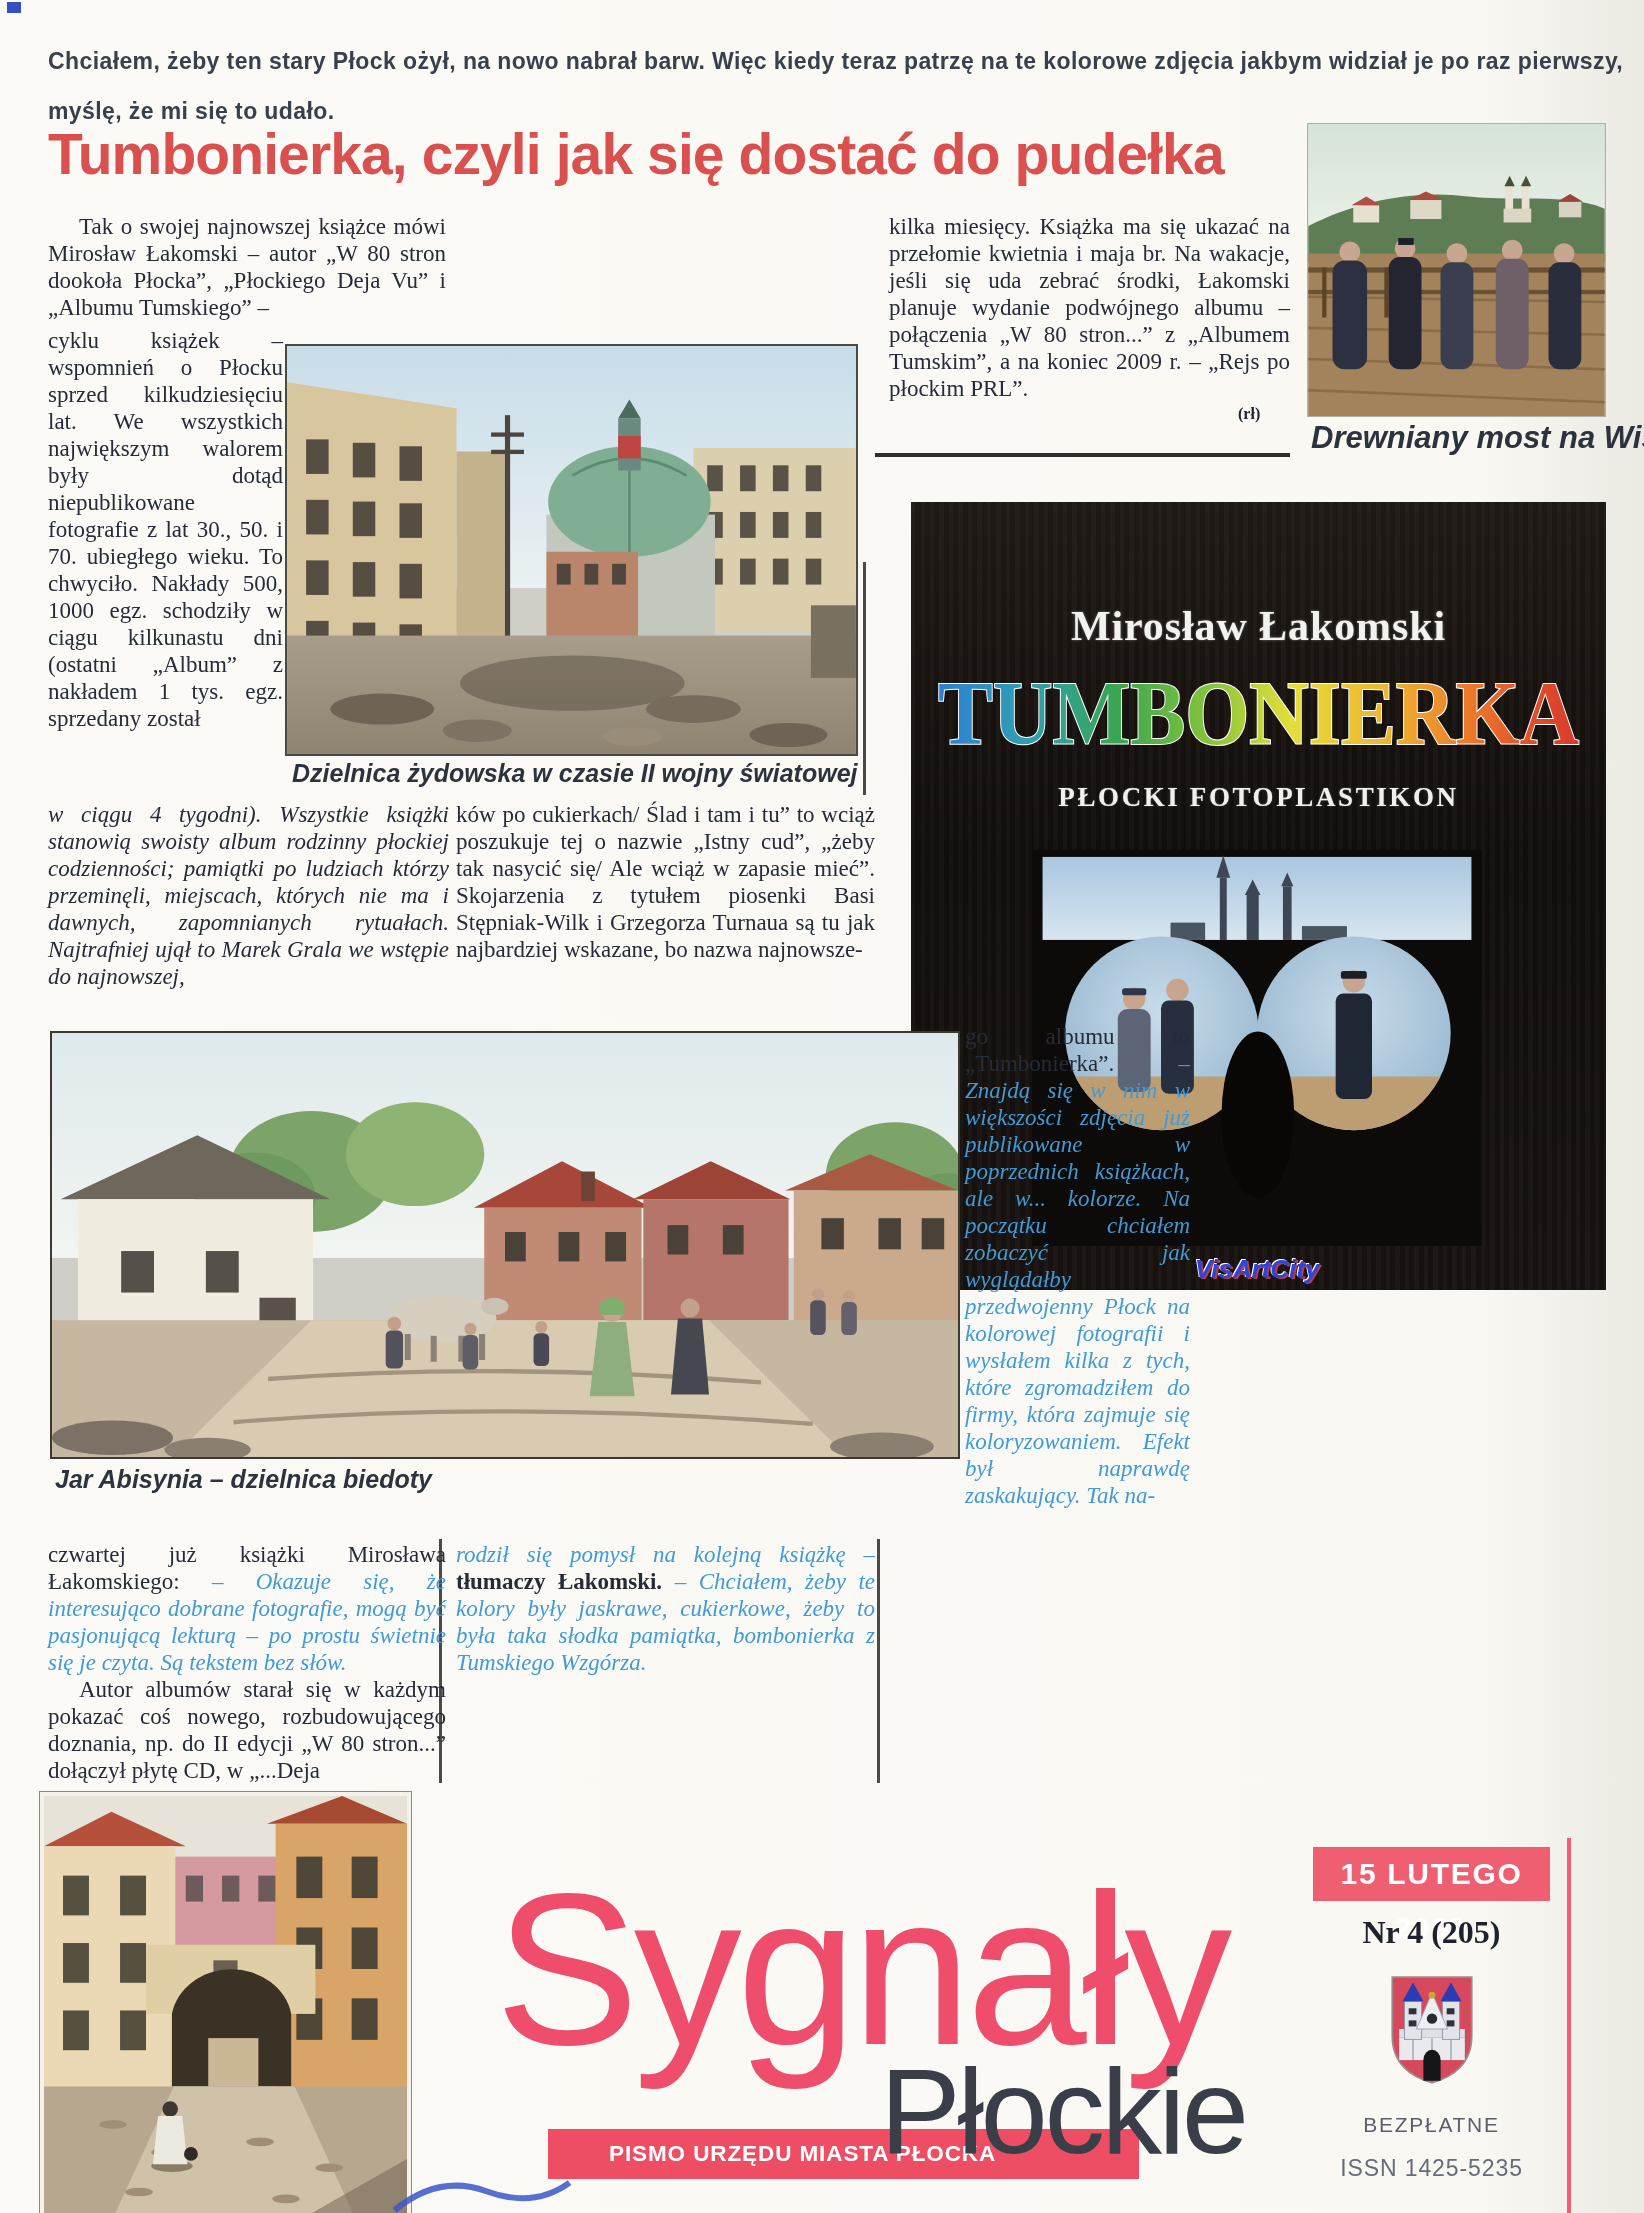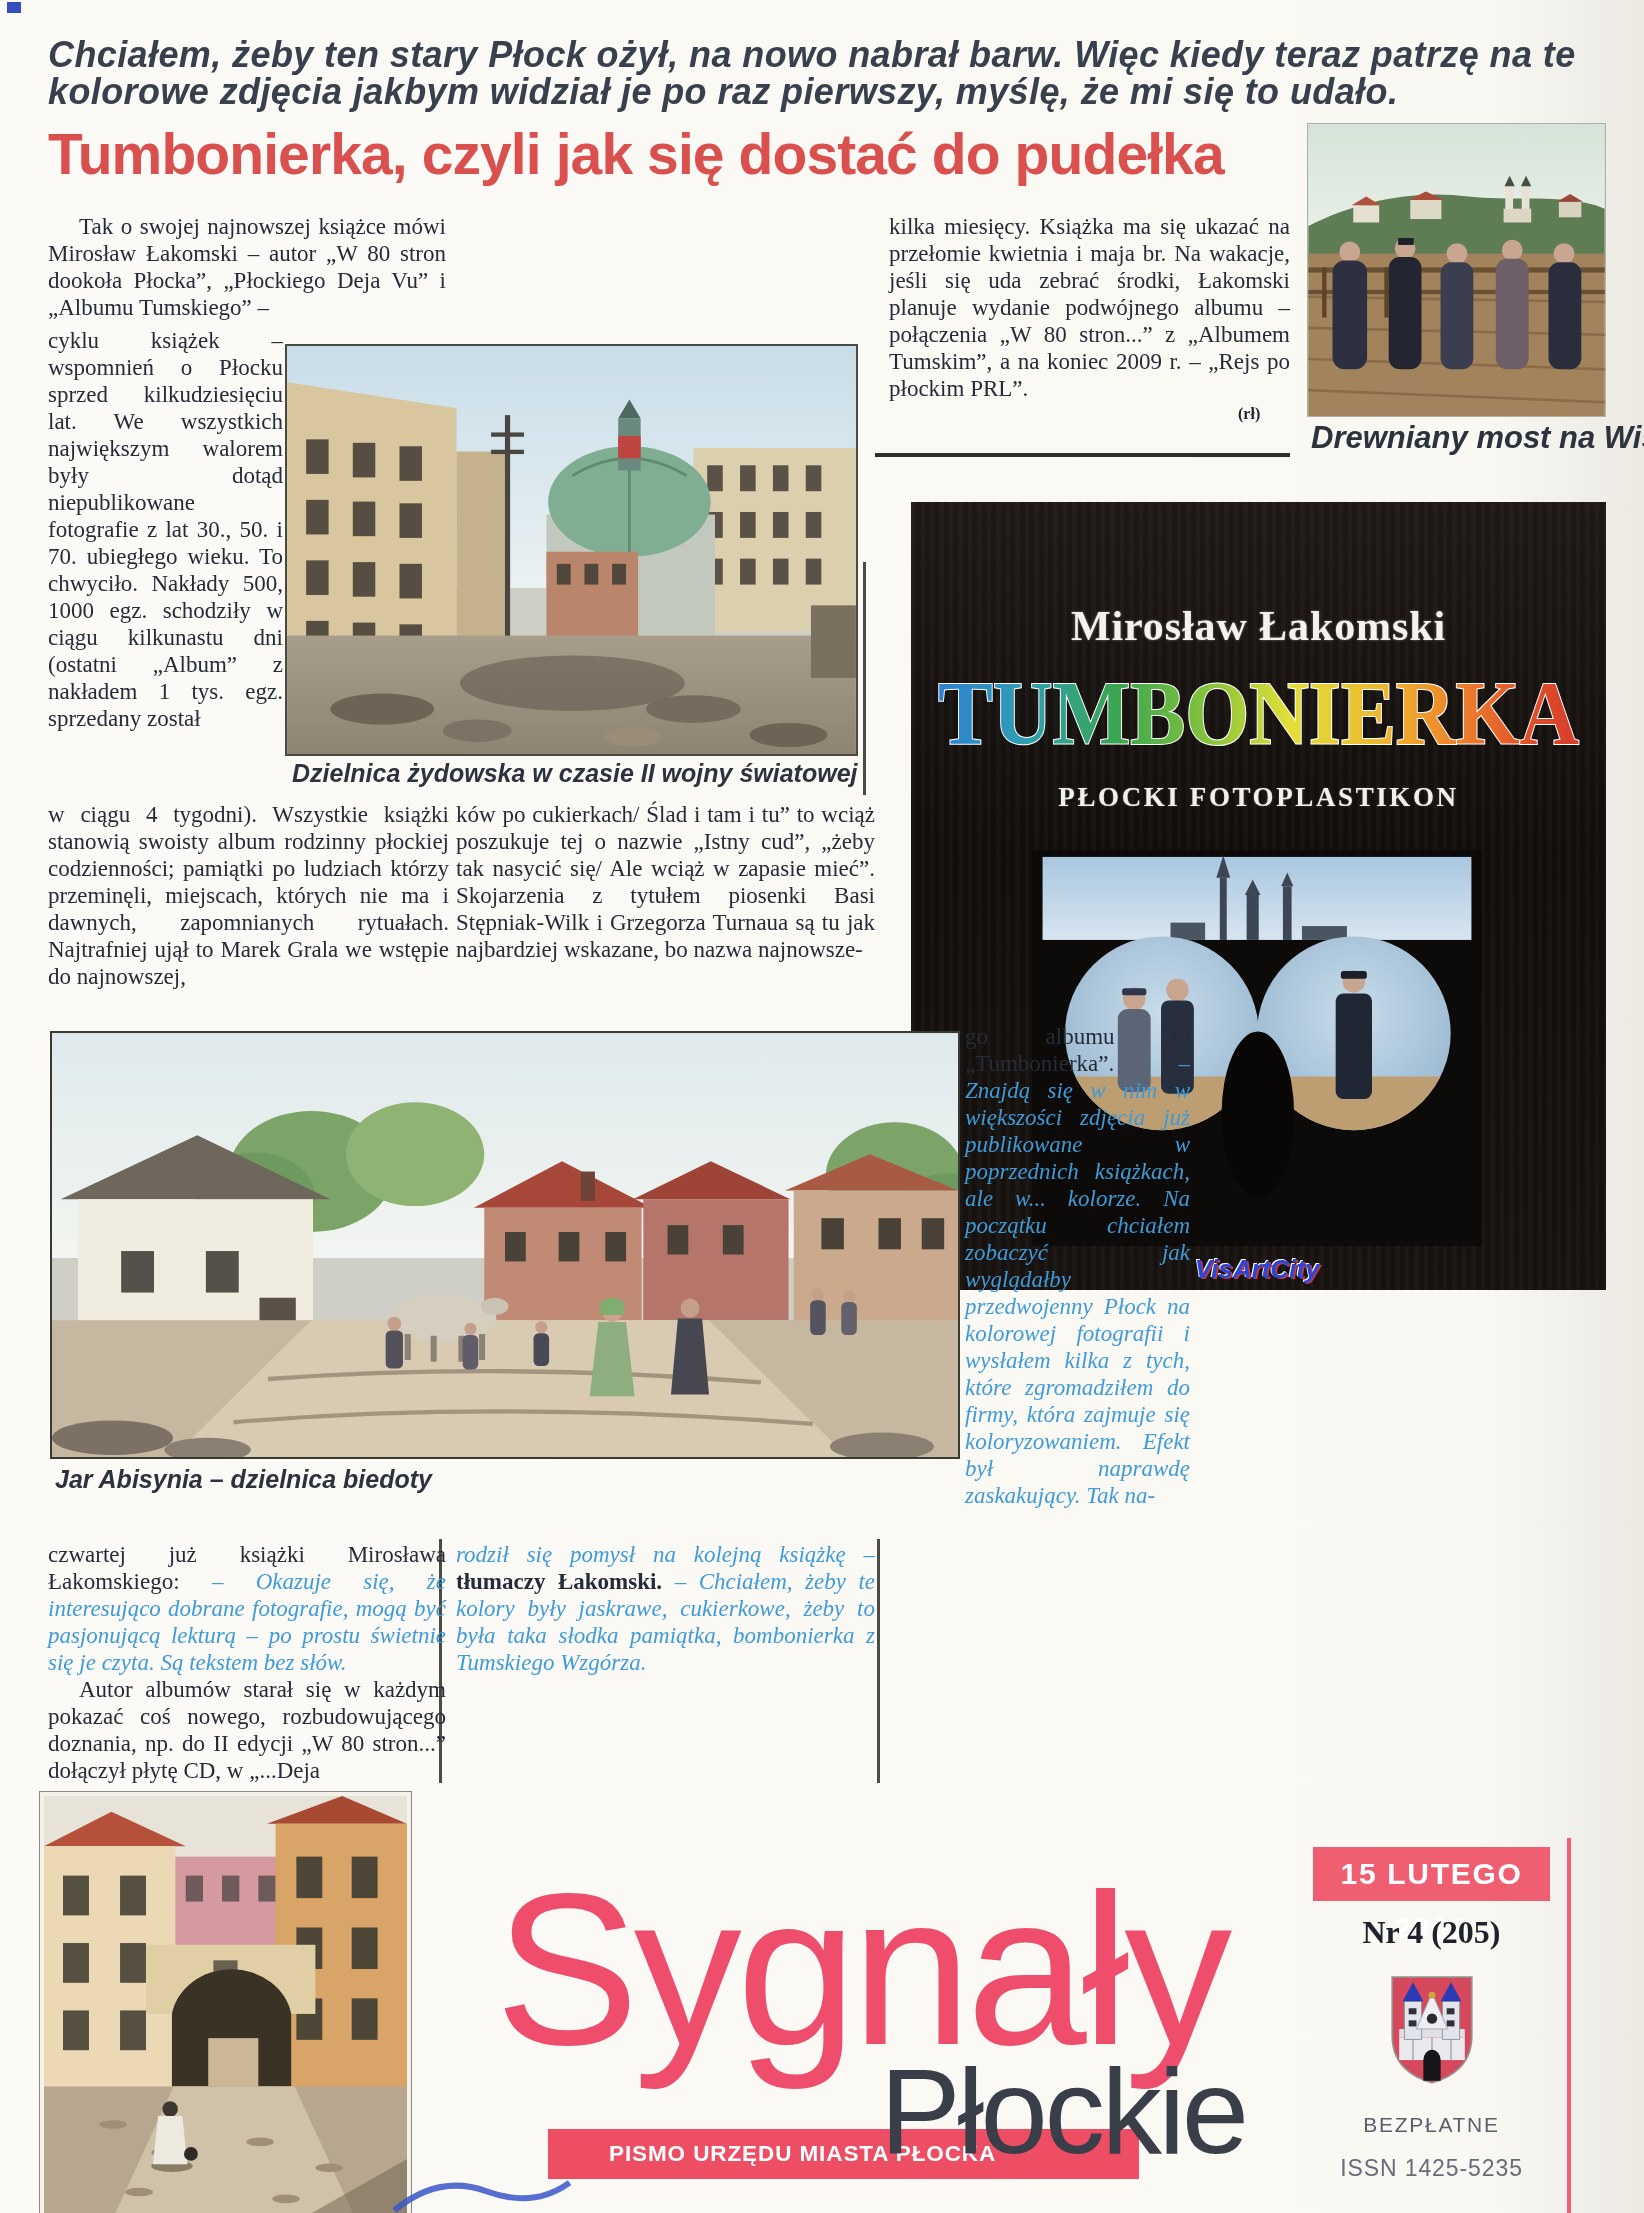--- a/index.html
+++ b/index.html
@@ -8,22 +8,22 @@
     font-family:"Liberation Serif",serif;color:#262b38;}
   .abs{position:absolute;}
   .body-text{font-size:23px;line-height:27px;text-align:justify;}
   .body-text p{margin:0;}
   .indent{text-indent:31px;display:inline-block;}
   p.pindent{text-indent:31px;}
   .blue{color:#3f9bd8;font-style:italic;}
   .bold{font-weight:bold;}
   .caption{font-family:"Liberation Sans",sans-serif;font-style:italic;font-weight:bold;
     font-size:25px;color:#2c323e;white-space:nowrap;}
-  .lede{font-family:"Liberation Sans",sans-serif;font-style:italic;font-weight:bold;
-    font-size:36px;line-height:37px;color:#39404d;letter-spacing:0.4px;}
+  .lede{font-family:"Liberation Sans",sans-serif;font-weight:bold;
+    font-size:23px;line-height:50px;color:#39404d;letter-spacing:0.4px;}
   .headline{font-family:"Liberation Sans",sans-serif;font-weight:bold;font-size:57px;
     color:#d9504e;margin:0;letter-spacing:-0.9px;}
   .photo{background:#cfcfc8;}
   .rule{background:#2e2e2b;}
   .vsep{background:#4a4a46;}
   .byline{font-weight:bold;font-size:16px;color:#1e2330;}
   
   .cover{background:
     repeating-linear-gradient(90deg,rgba(255,255,255,.025) 0 4.3px,rgba(0,0,0,.04) 4.3px 9.5px),
     linear-gradient(180deg,#201a16,#120e0b 45%,#181310);}
@@ -118,21 +118,21 @@
   <div class="abs caption" style="left:1311px;top:420px;font-size:31px;">Drewniany most na Wiśle</div>
 
   <div class="abs byline" style="left:1238px;top:405px;">(rł)</div>
 
   <div class="abs body-text" style="left:48px;top:213px;width:398px;">
     <p><span class="indent">Tak o swojej najnowszej książce mówi Mirosław Łakomski – autor „W 80 stron dookoła Płocka”, „Płockiego Deja Vu” i „Albumu Tumskiego” –</span></p>
   </div>
   <div class="abs body-text" style="left:48px;top:327px;width:235px;">
     <p>cyklu książek – wspomnień o Płocku sprzed kilkudziesięciu lat. We wszystkich największym walorem były dotąd niepublikowane fotografie z lat 30., 50. i 70. ubiegłego wieku. To chwyciło. Nakłady 500, 1000 egz. schodziły w ciągu kilkunastu dni (ostatni „Album” z nakładem 1 tys. egz. sprzedany został</p>
   </div>
-  <div class="abs body-text" style="left:48px;top:801px;width:401px;">
+  <div class="abs body-text" style="left:48px;top:801px;width:401px;font-style:italic;">
     <p>w ciągu 4 tygodni). Wszystkie książki stanowią swoisty album rodzinny płockiej codzienności; pamiątki po ludziach którzy przeminęli, miejscach, których nie ma i dawnych, zapomnianych rytuałach. Najtrafniej ujął to Marek Grala we wstępie do najnowszej,</p>
   </div>
 
 
   <div class="abs photo" style="left:285px;top:344px;width:569px;height:408px;border:2.6px solid #4a4a44;">
     <svg width="569" height="408" viewBox="0 0 658 472">
       <defs>
         <linearGradient id="dSky" x1="0" y1="0" x2="0" y2="1">
           <stop offset="0" stop-color="#c8dde9"></stop>
             <stop offset="1" stop-color="#eaf1f2"></stop>

